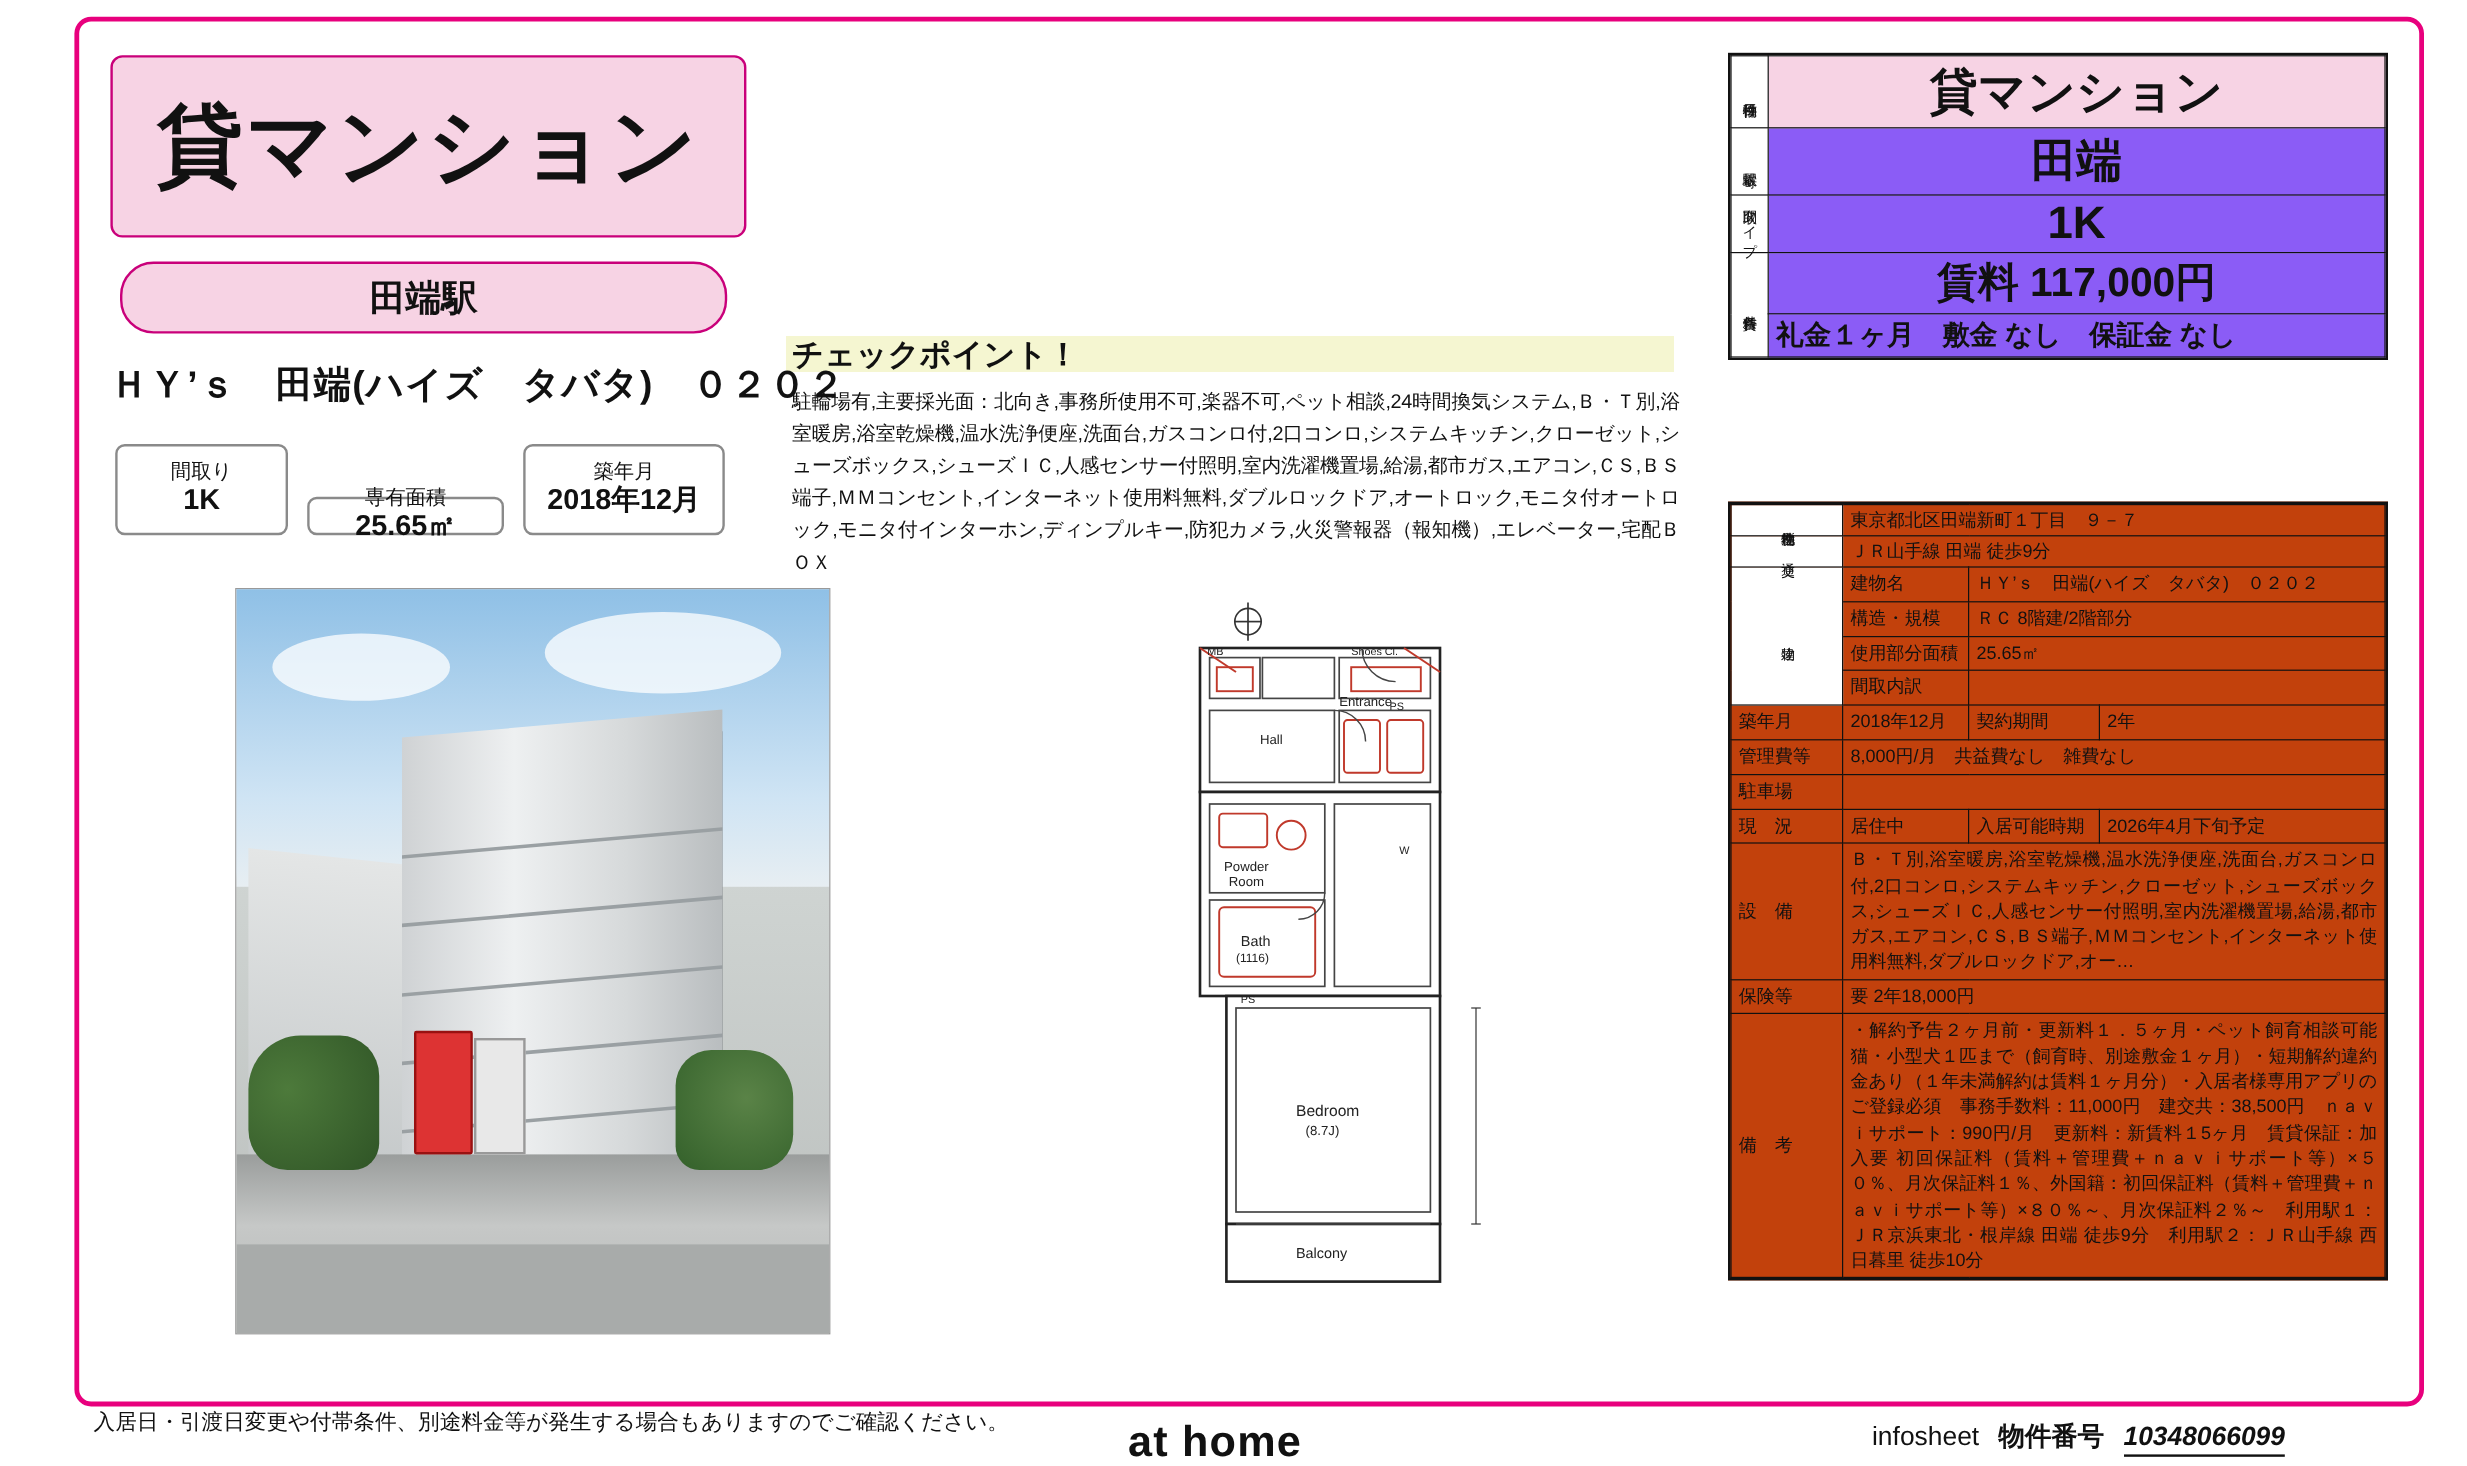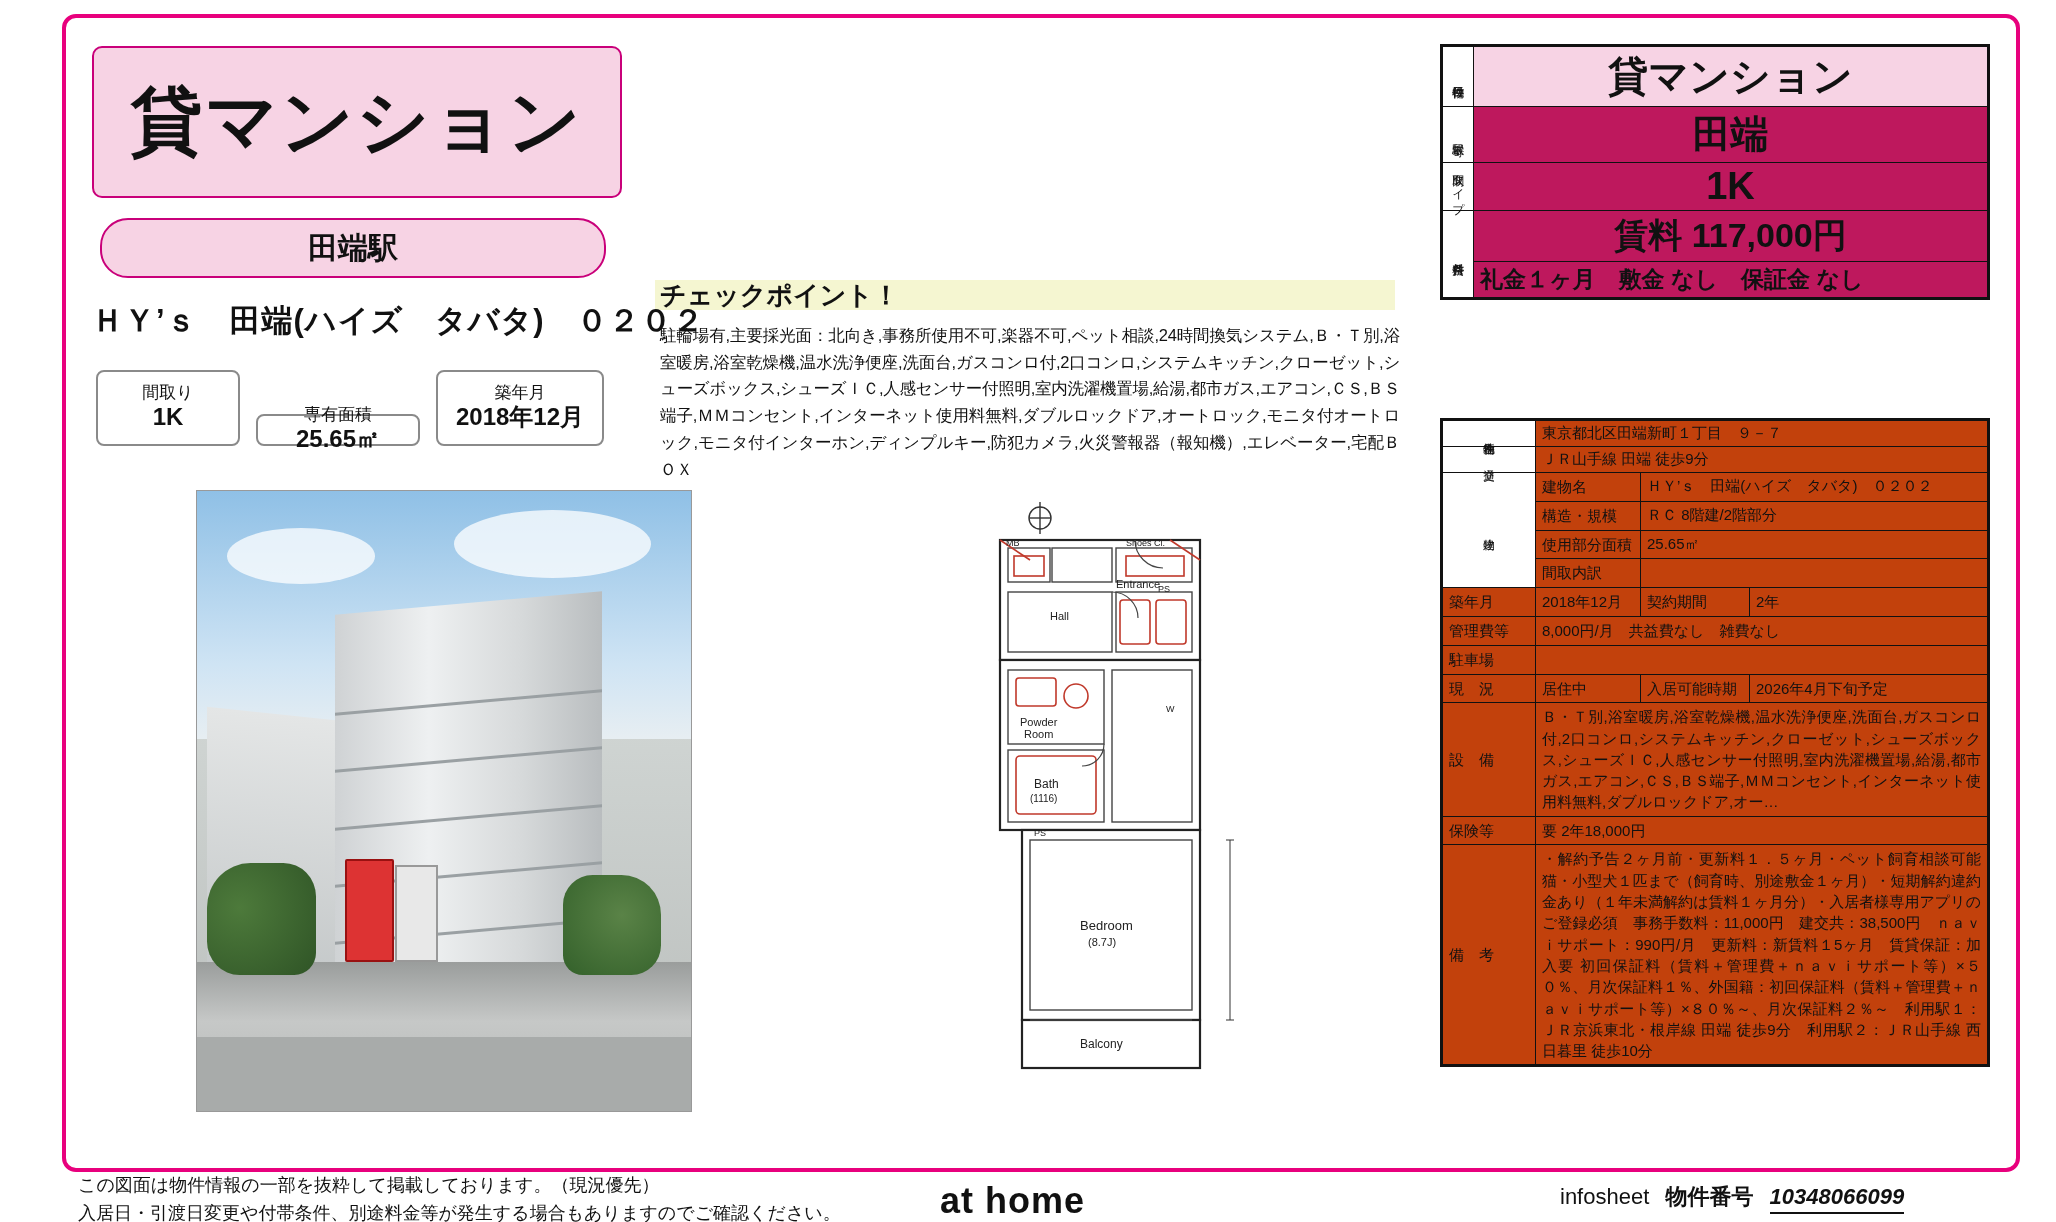--- a/index.html
+++ b/index.html
@@ -129,21 +129,21 @@
   }
   .rt table{border-collapse:collapse;width:100%;}
   .rt td{border:1px solid #111;padding:2px 6px;vertical-align:middle;}
   .vlabel{
     width:26px;background:#fff;text-align:center;
     font-size:12px;line-height:1.05;letter-spacing:0px;
     writing-mode:vertical-rl;
     padding:4px 2px;
   }
   .pink{background:#f7d3e4;}
-  .cream{background:#be185d;}
+  .cream{background:#8b5cf6;}
   .big1{font-size:40px;font-weight:bold;text-align:center;}
   .big2{font-size:38px;font-weight:bold;text-align:center;}
   .big3{font-size:34px;font-weight:bold;text-align:center;}
   .big4{font-size:23px;font-weight:bold;}
 
   .rt2{
     position:absolute;left:1440px;top:418px;width:550px;
     border:2px solid #111;box-sizing:border-box;background:#c2410c;
   }
   .rt2 table{border-collapse:collapse;width:100%;}
@@ -382,21 +382,20 @@
       </tr>
       <tr>
         <td class="small">備　考</td>
         <td colspan="3" class="xsmall">・解約予告２ヶ月前・更新料１．５ヶ月・ペット飼育相談可能　猫・小型犬１匹まで（飼育時、別途敷金１ヶ月）・短期解約違約金あり（１年未満解約は賃料１ヶ月分）・入居者様専用アプリのご登録必須　事務手数料：11,000円　建交共：38,500円　ｎａｖｉサポート：990円/月　更新料：新賃料１5ヶ月　賃貸保証：加入要 初回保証料（賃料＋管理費＋ｎａｖｉサポート等）×５０％、月次保証料１％、外国籍：初回保証料（賃料＋管理費＋ｎａｖｉサポート等）×８０％～、月次保証料２％～　利用駅１：ＪＲ京浜東北・根岸線 田端 徒歩9分　利用駅２：ＪＲ山手線 西日暮里 徒歩10分</td>
       </tr>
     </tbody>
       </table>
   </div>
 
   <div class="foot-note">
-    <div>この図面は物件情報の一部を抜粋して掲載しております。（現況優先）</div>
     <div>入居日・引渡日変更や付帯条件、別途料金等が発生する場合もありますのでご確認ください。</div>
   </div>
 
   <div class="athome">
     <span>at home</span>
   </div>
 
   <div class="infosheet">
     <span>infosheet</span>
     <span class="num">物件番号</span>

